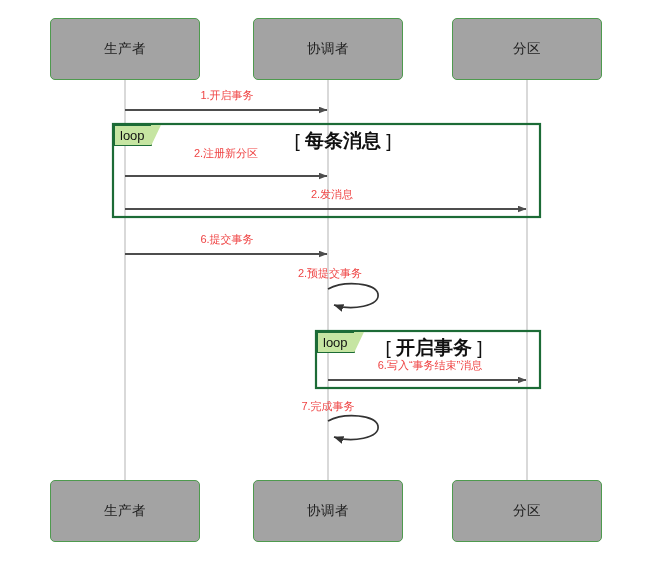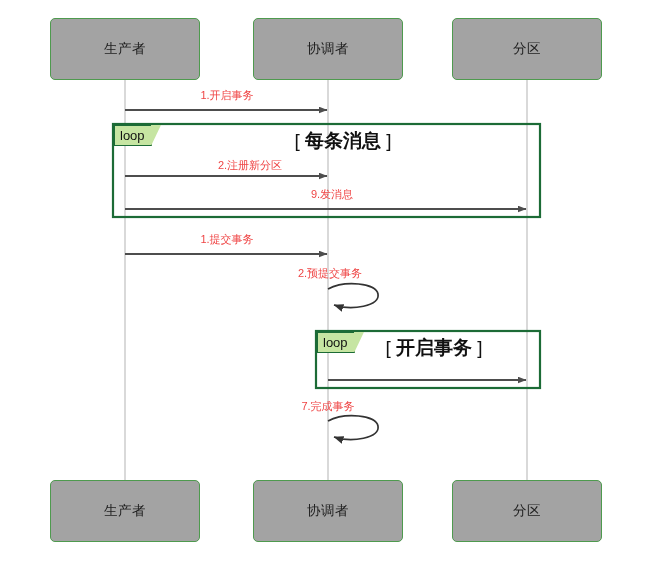--- a/index.html
+++ b/index.html
@@ -80,24 +80,25 @@
     <span class="actor-label">生产者</span>
   </div>
   <div class="actor-box" style="left:253px;top:480px;">
     <span class="actor-label">协调者</span>
   </div>
   <div class="actor-box" style="left:452px;top:480px;">
     <span class="actor-label">分区</span>
   </div>
 
   <div class="msg-label" style="left:227px;top:88px;">1.开启事务</div>
-  <div class="msg-label" style="left:226px;top:158px;margin-left:24px;">2.注册新分区</div>
-  <div class="msg-label" style="left:332px;top:187px;">9.发消息</div>
-  <div class="msg-label" style="left:227px;top:232px;">1.提交事务</div>
+  <div class="msg-label" style="left:226px;top:146px;">2.注册新分区</div>
+  <div class="msg-label" style="left:332px;top:187px;">2.发消息</div>
+  <div class="msg-label" style="left:227px;top:232px;">6.提交事务</div>
   <div class="msg-label" style="left:330px;top:266px;">2.预提交事务</div>
+  <div class="msg-label" style="left:430px;top:358px;">6.写入“事务结束”消息</div>
   <div class="msg-label" style="left:328px;top:399px;text-align:right;">7.完成事务</div>
 
   <div class="loop-tag" style="left:114px;top:125px;">
     <span>loop</span>
     <span class="fold"></span>
   </div>
   <div class="loop-cond" style="left:343px;top:128px;">
     <span class="brk">[</span>
     <span>每条消息</span>
     <span class="brk">]</span>

